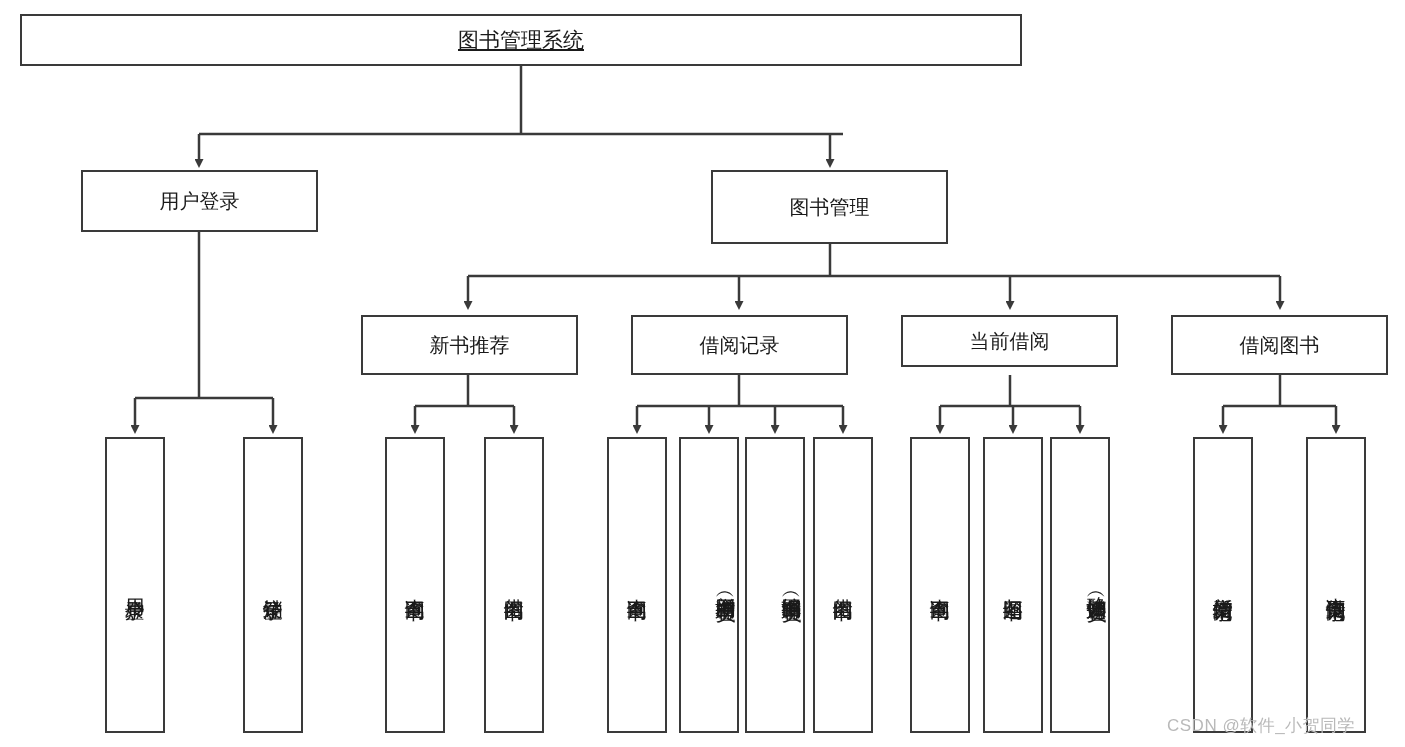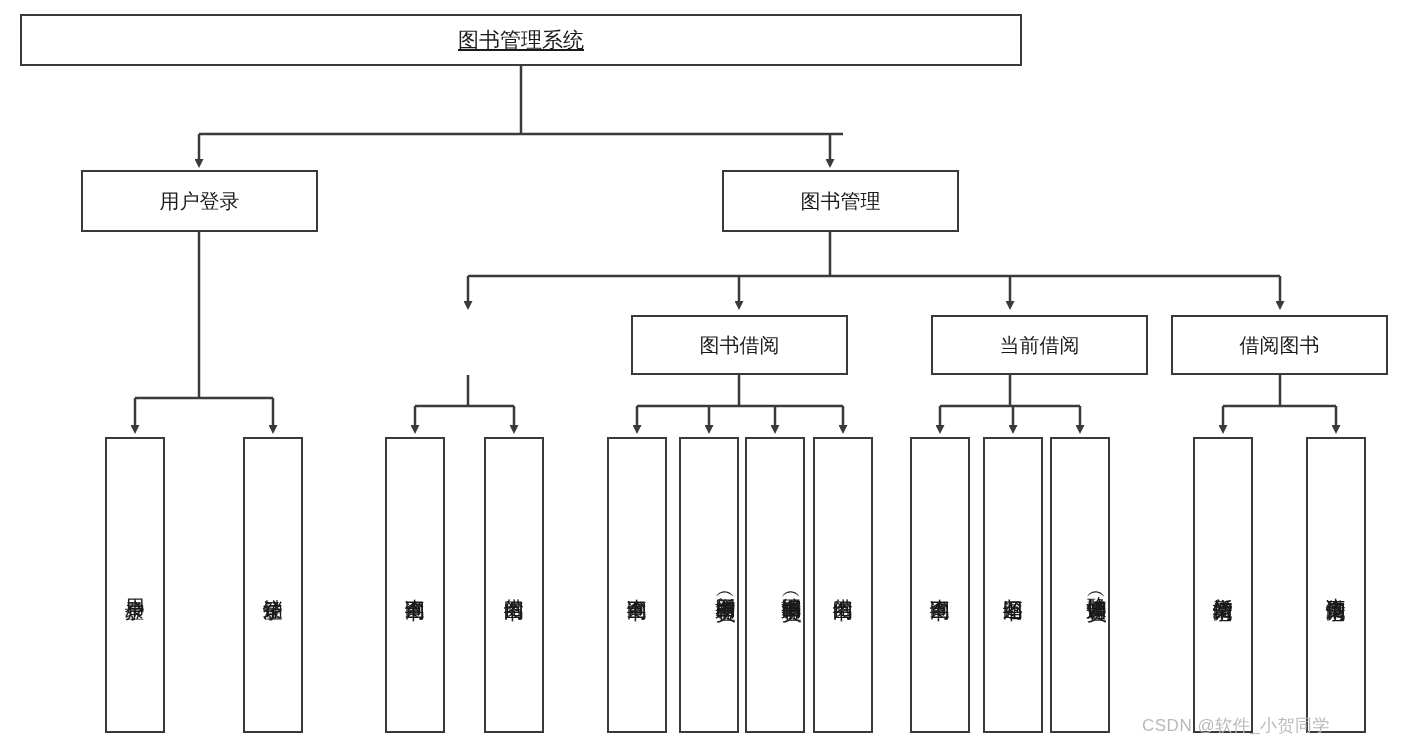--- a/index.html
+++ b/index.html
@@ -56,21 +56,21 @@
   }
   .node.leaf.align-top {
     align-items: flex-start;
     justify-content: center;
   }
   .watermark {
     position: absolute;
     font-size: 17px;
     color: #b9b9b9;
     white-space: nowrap;
-    left: 1142px;
+    left: 1167px;
     top: 714px;
     letter-spacing: 0.5px;
   }
 </style>
 </head>
 <body>
 
 <div id="canvas">
 
   <svg class="edges" viewBox="0 0 1405 747" xmlns="http://www.w3.org/2000/svg">
@@ -119,24 +119,25 @@
       <path d="M1280,375 L1280,406"></path>
       <path d="M1223,406 L1336,406"></path>
       <path d="M1223,406 L1223,426" marker-end="url(#arrow)"></path>
       <path d="M1336,406 L1336,426" marker-end="url(#arrow)"></path>
     </g>
   </svg>
 
   <div class="node level-root" style="left: 20px; top: 14px; width: 1002px; height: 52px; text-decoration: underline;">图书管理系统</div>
 
   <div class="node level-1" style="left: 81px; top: 170px; width: 237px; height: 62px;">用户登录</div>
-  <div class="node level-1" style="left: 711px; top: 170px; width: 237px; height: 62px; margin-left: 11px;">图书管理</div>
+  <div class="node level-1" style="left: 711px; top: 170px; width: 237px; height: 74px;">图书管理</div>
 
-  <div class="node level-2" style="left: 631px; top: 315px; width: 217px; height: 60px;">图书借阅</div>
-  <div class="node level-2" style="left: 931px; top: 315px; width: 217px; height: 60px;">当前借阅</div>
+  <div class="node level-2" style="left: 361px; top: 315px; width: 217px; height: 60px;">新书推荐</div>
+  <div class="node level-2" style="left: 631px; top: 315px; width: 217px; height: 60px;">借阅记录</div>
+  <div class="node level-2" style="left: 901px; top: 315px; width: 217px; height: 52px;">当前借阅</div>
   <div class="node level-2" style="left: 1171px; top: 315px; width: 217px; height: 60px;">借阅图书</div>
 
   <div class="node leaf" style="left: 105px; top: 437px; width: 60px; height: 296px;">用户登录</div>
   <div class="node leaf" style="left: 243px; top: 437px; width: 60px; height: 296px;">注销登录</div>
   <div class="node leaf" style="left: 385px; top: 437px; width: 60px; height: 296px;">查询图书</div>
   <div class="node leaf" style="left: 484px; top: 437px; width: 60px; height: 296px;">借阅图书</div>
   <div class="node leaf" style="left: 607px; top: 437px; width: 60px; height: 296px;">查询图书</div>
   <div class="node leaf align-top" style="left: 679px; top: 437px; width: 60px; height: 296px;">新增图书（管理员）</div>
   <div class="node leaf align-top" style="left: 745px; top: 437px; width: 60px; height: 296px;">编辑图书（管理员）</div>
   <div class="node leaf" style="left: 813px; top: 437px; width: 60px; height: 296px;">借阅图书</div>

